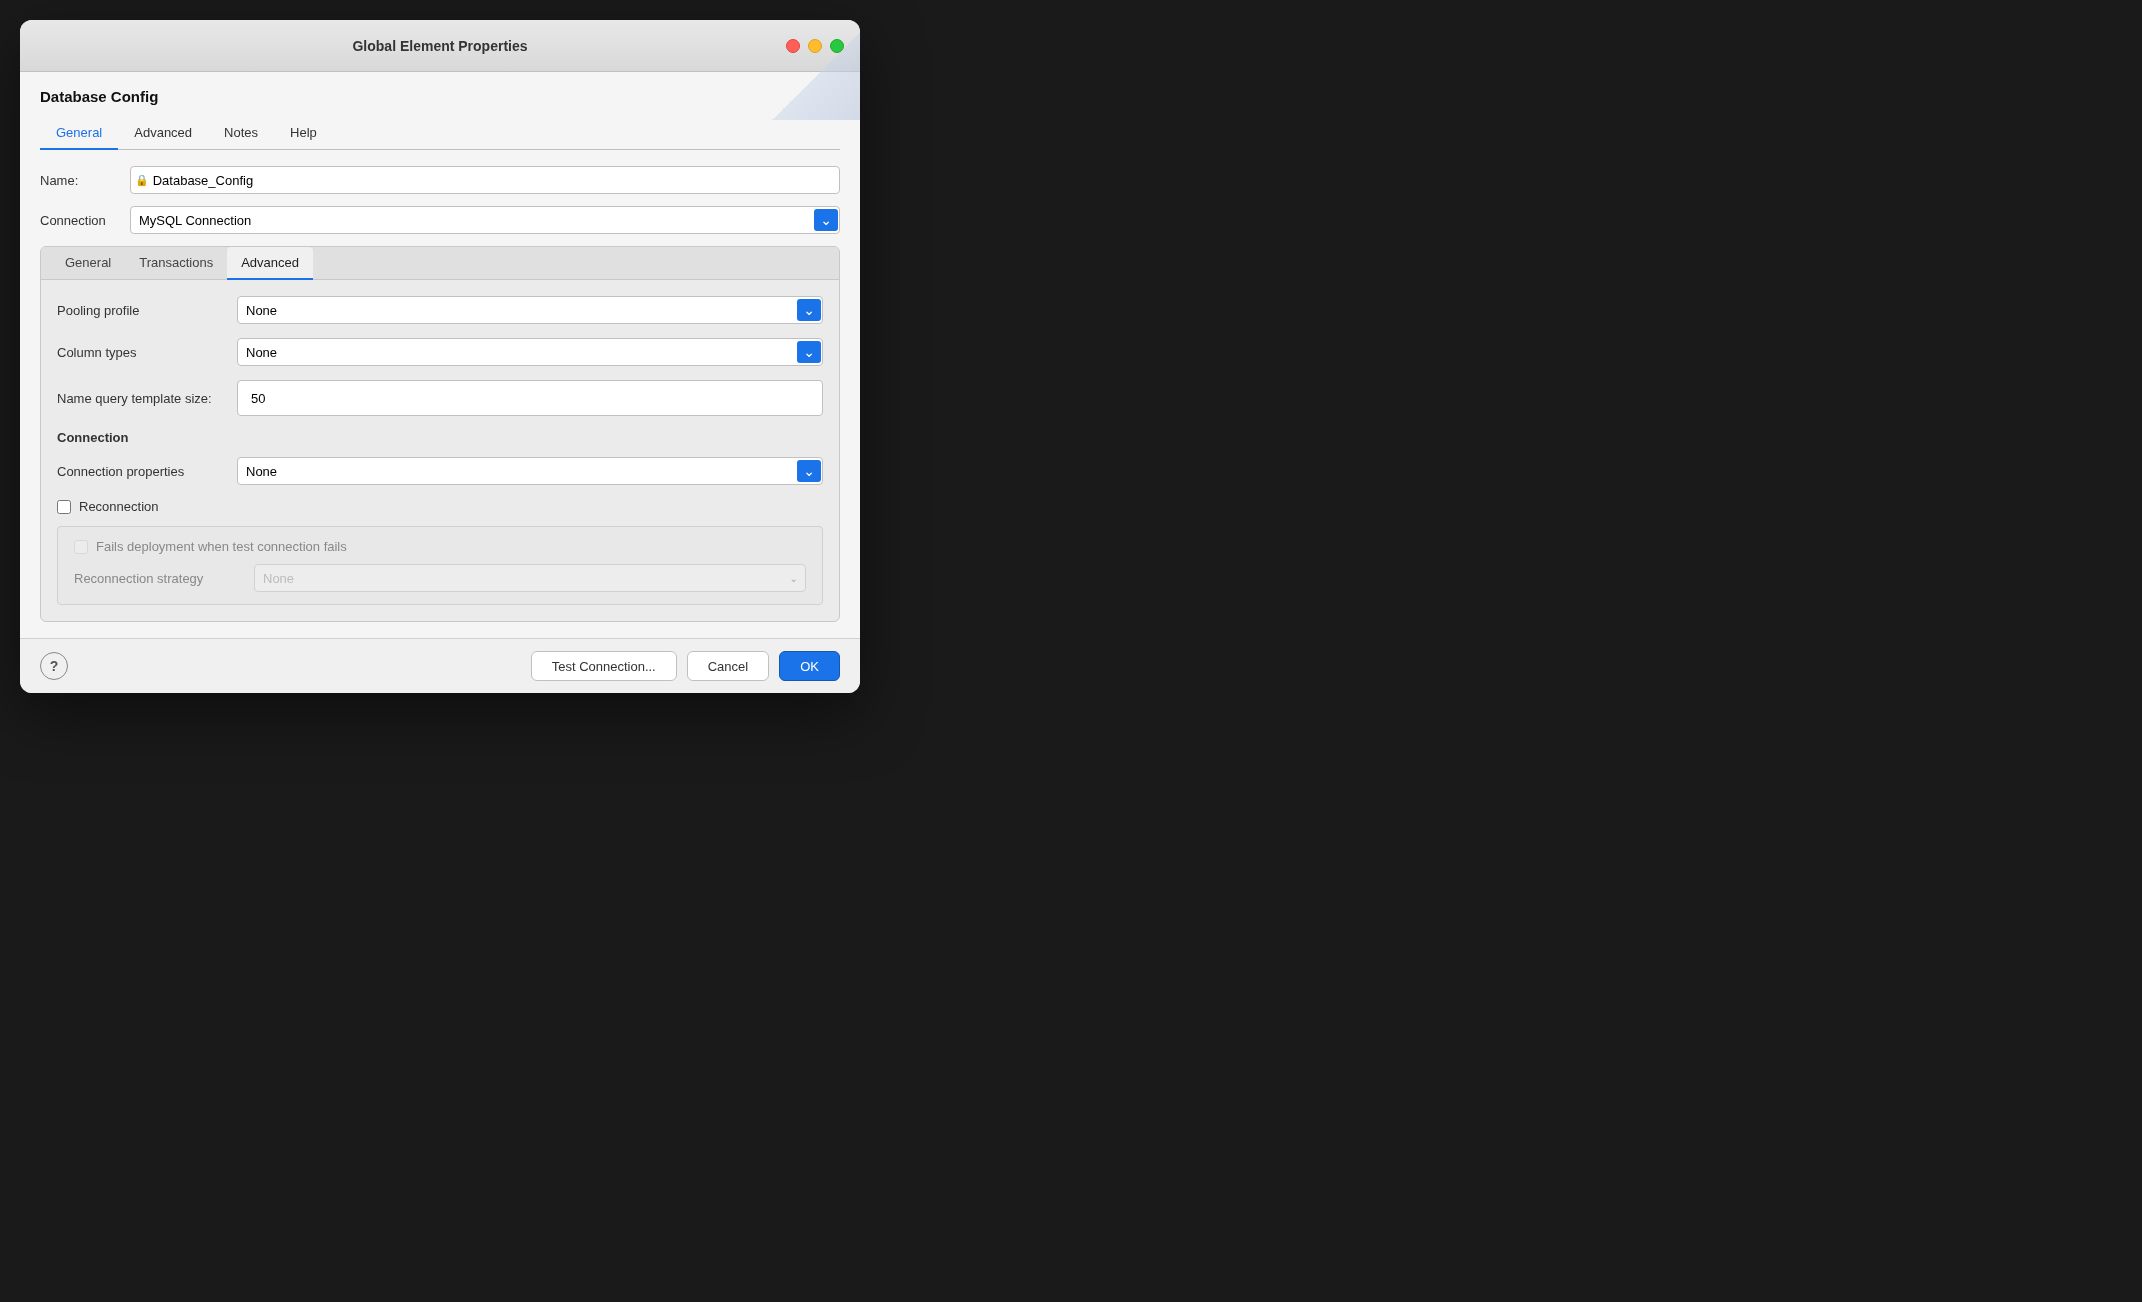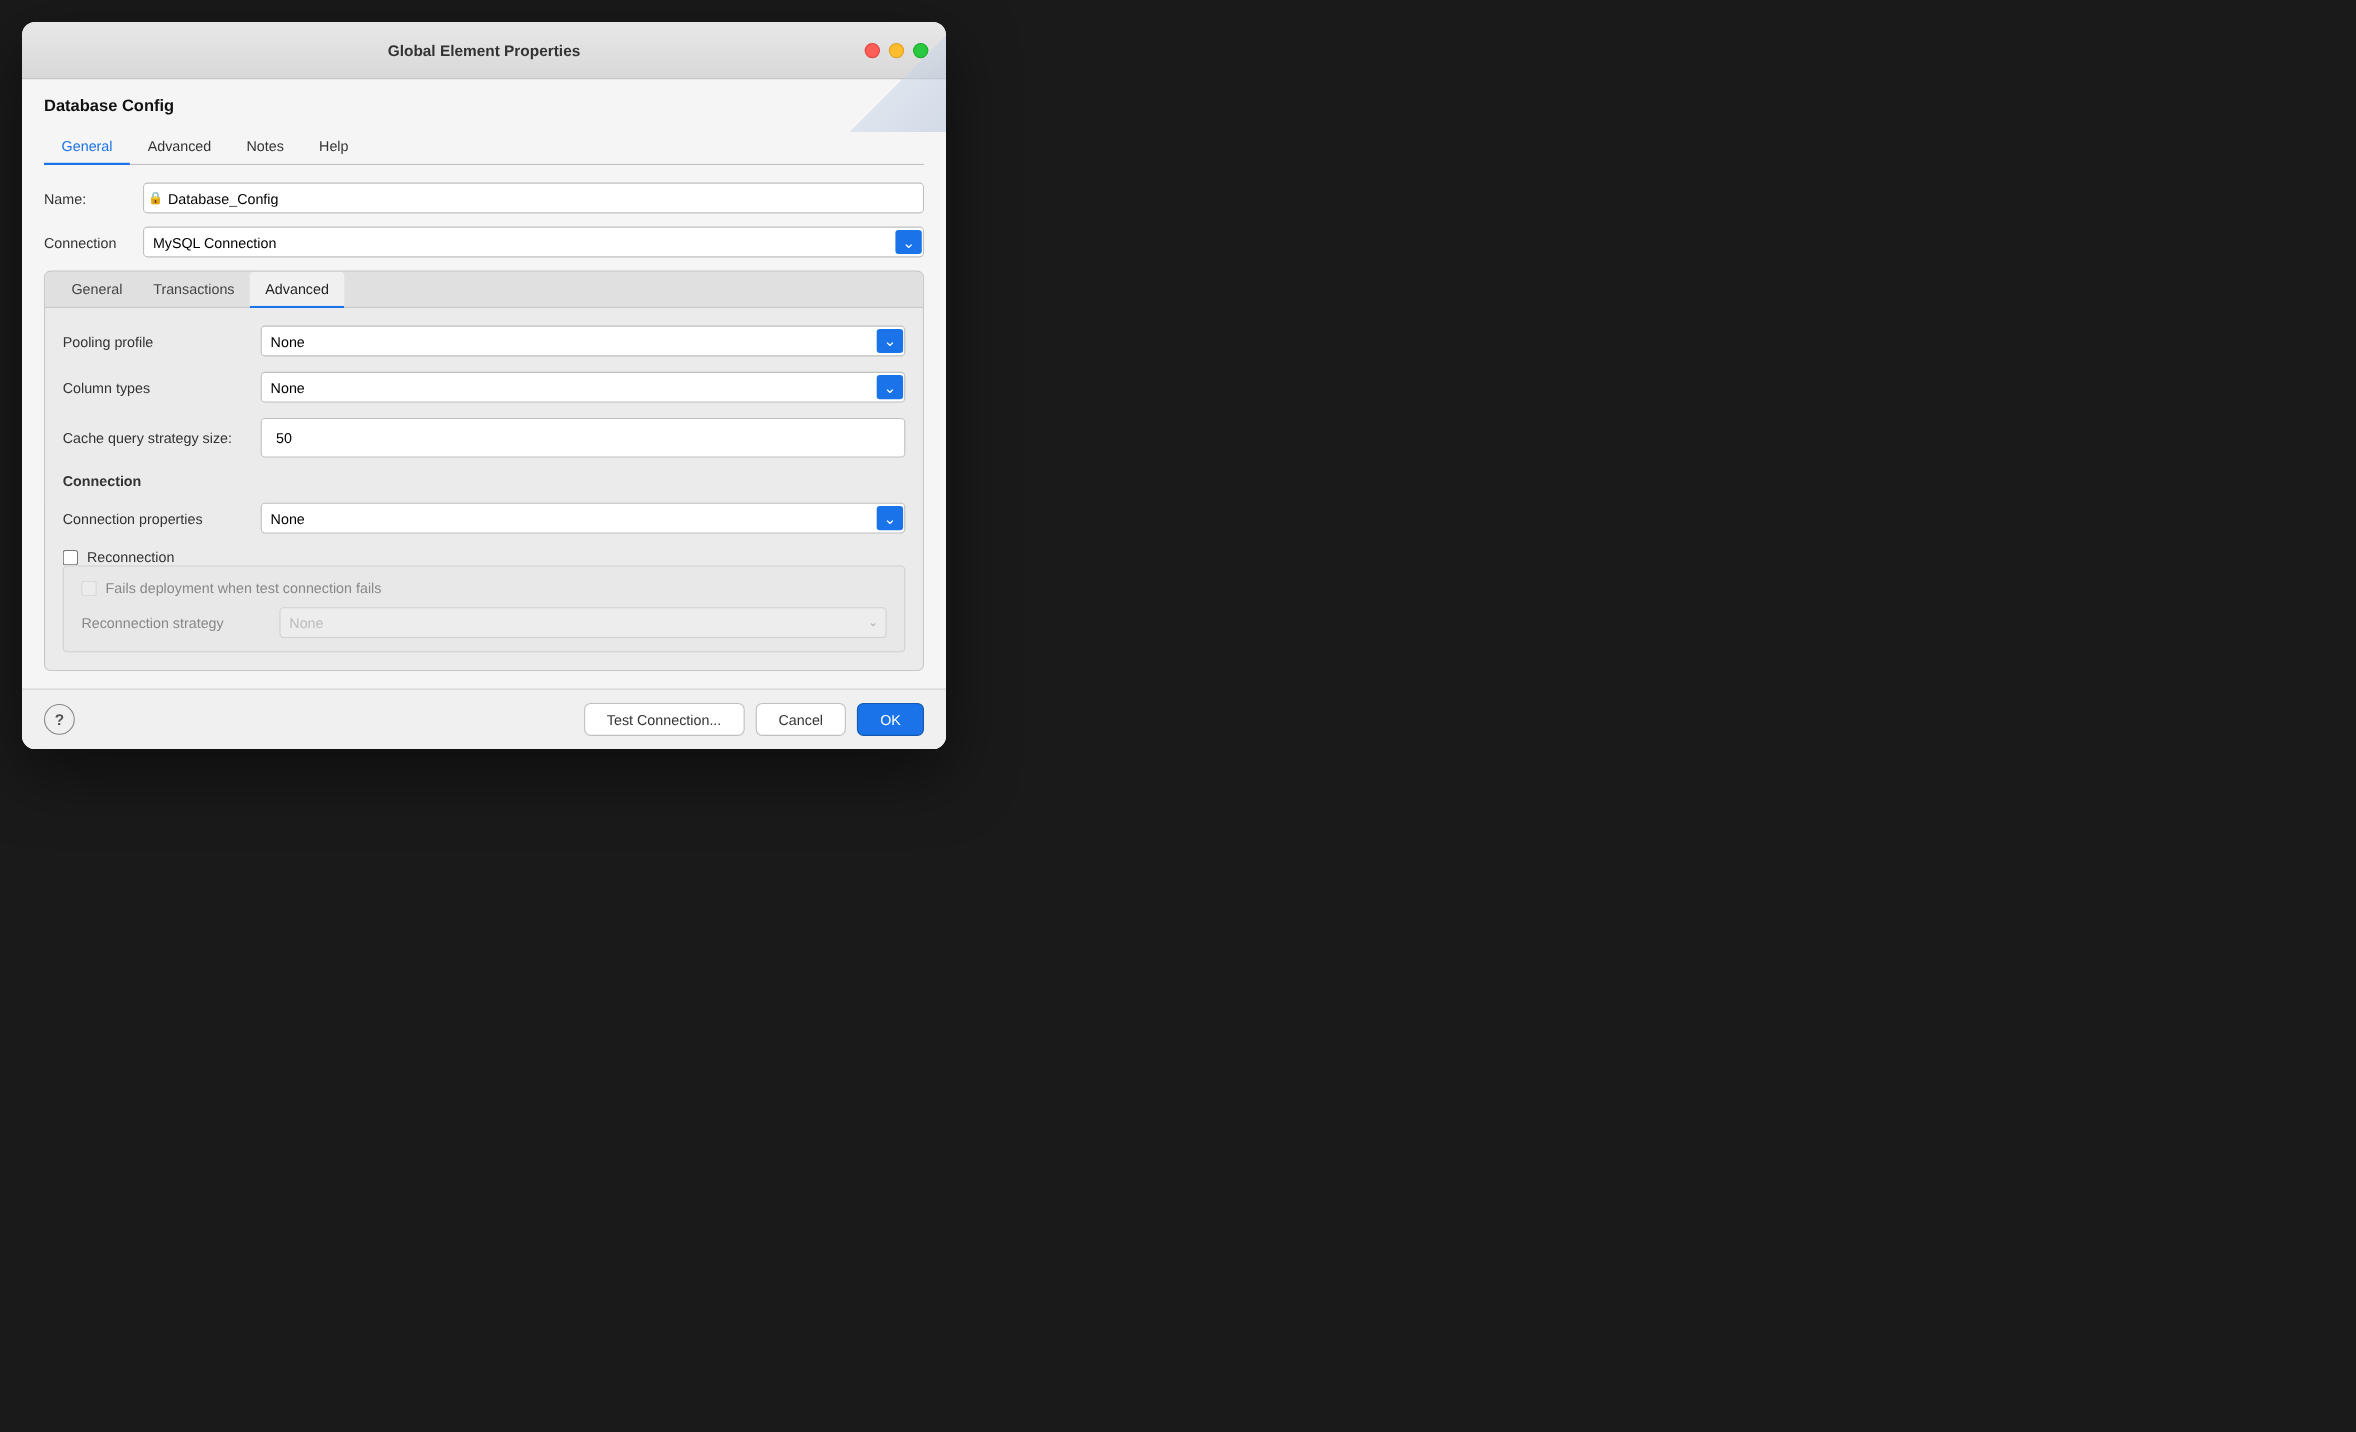--- a/index.html
+++ b/index.html
@@ -247,21 +247,21 @@
       font-weight: 600;
       color: #333;
       margin-bottom: 12px;
       margin-top: 4px;
     }
 
     
     .checkbox-row {
       display: flex;
       align-items: center;
-      margin-bottom: 0;
+      margin-bottom: 12px;
     }
 
     .checkbox-row input[type="checkbox"] {
       width: 14px;
       height: 14px;
       margin-right: 8px;
       cursor: pointer;
     }
 
     .checkbox-label {
@@ -480,21 +480,21 @@
 
         <div class="inner-form-row">
           <div class="inner-form-label">Column types</div>
           <div class="inner-form-select-wrapper">
             <select class="form-select"><option>None</option><option>Custom</option></select>
             <div class="select-arrow"></div>
           </div>
         </div>
 
         <div class="inner-form-row">
-          <div class="inner-form-label">Cache query strategy size:</div>
+          <div class="inner-form-label">Name query template size:</div>
           <input class="inner-form-input" type="text" value="50" style="">
         </div>
 
         <div class="section-label">Connection</div>
 
         <div class="inner-form-row">
           <div class="inner-form-label">Connection properties</div>
           <div class="inner-form-select-wrapper">
             <select class="form-select"><option>None</option><option>Custom</option></select>
             <div class="select-arrow"></div>

